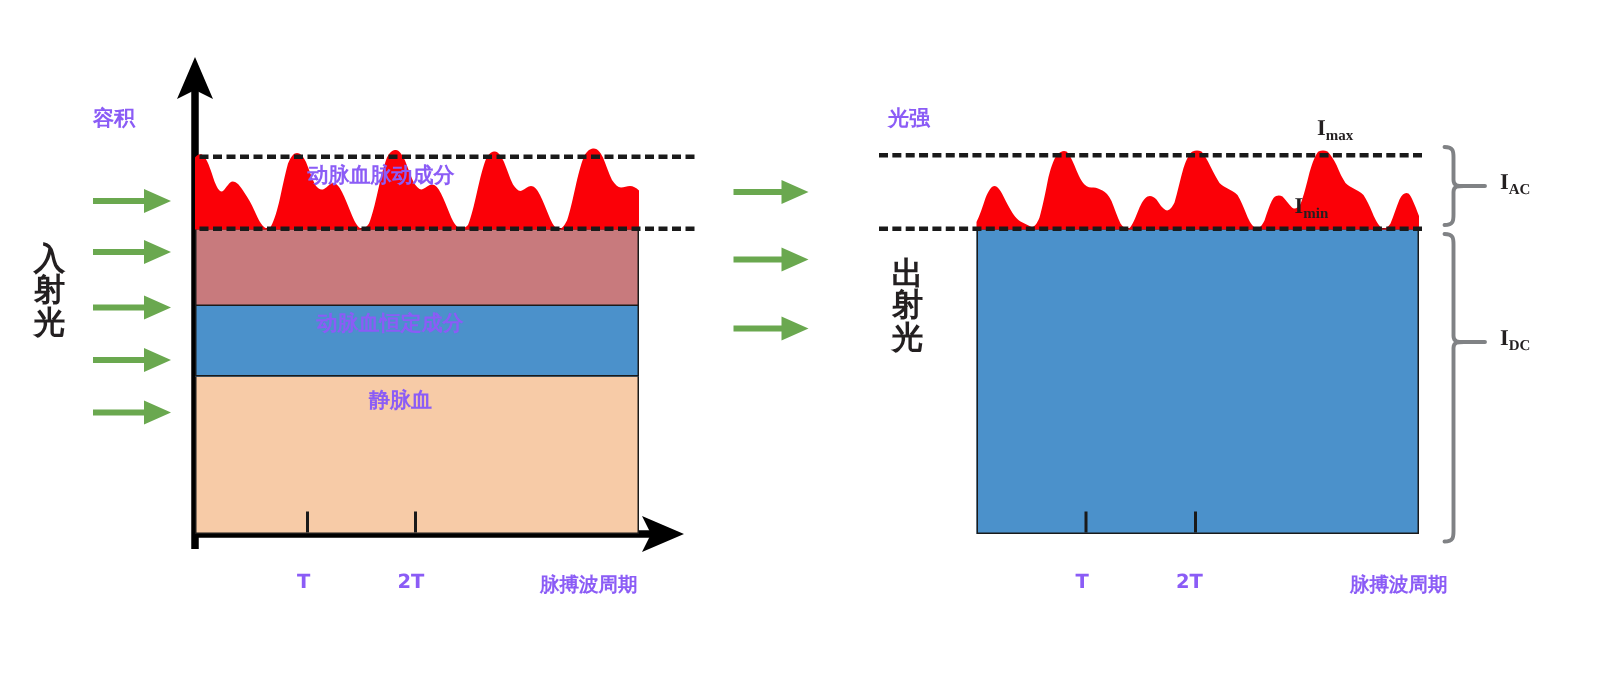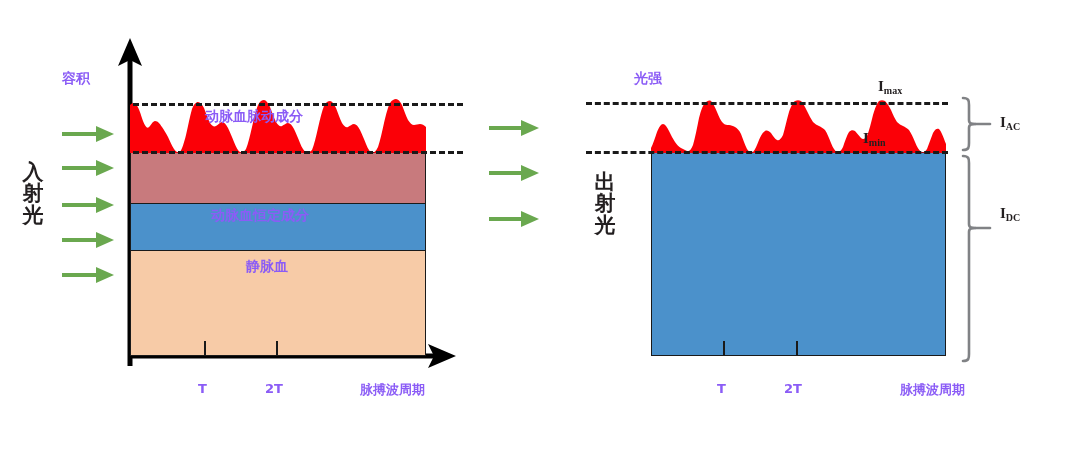--- a/index.html
+++ b/index.html
@@ -149,21 +149,21 @@
   </svg>
 
   <div class="plot" style="left:560px;top:0px;width:520px;height:450px;">
 
     <div class="abs side-label" style="left:28px;top:172px;width:34px;">
       <span>出</span>
       <span>射</span>
       <span>光</span>
     </div>
 
-    <div class="abs lbl-cn axis-title" style="left:32px;top:70px;margin-left:42px;">光强</div>
+    <div class="abs lbl-cn axis-title" style="left:32px;top:70px;">光强</div>
 
     <div class="band" style="left:91px;top:152px;width:295px;height:204px;background:#4b91cb;"></div>
 
     <svg class="abs" style="left:91px;top:100px;" width="295" height="53" viewBox="0 0 295 53" preserveAspectRatio="none">
       <path fill="#fb0007" stroke="none" d="M0,53 L0,48
            C2,44 4,38 6,32 C8,27 10,24 12,24 C14,24 16,27 18,31
            C20,35 22,39 24,42 C26,45 28,47 30,48 C32,49 34,50 36,51
            C38,52 40,50 42,45 C44,38 46,28 48,18 C50,10 52,5 54,3
            C56,1 58,0 60,1 C62,3 64,7 66,12 C68,17 70,21 72,23
            C74,25 76,25 78,25 C80,25 82,26 84,27 C86,28 88,30 90,34
@@ -200,21 +200,21 @@
         <line x1="20" y1="28" x2="34" y2="28"></line>
         <path d="M7,60 C13,60 13,63 13,67 L13,128 C13,132 16,132 20,132 C16,132 13,132 13,136 L13,258 C13,262 13,265 7,265"></path>
         <line x1="20" y1="132" x2="34" y2="132"></line>
       </g>
     </svg>
 
     <div class="abs ilabel" style="left:440px;top:114px;">
       <span>I</span><sub>AC</sub>
     </div>
 
-    <div class="abs ilabel" style="left:440px;top:205px;">
+    <div class="abs ilabel" style="left:440px;top:218px;">
       <span>I</span><sub>DC</sub>
     </div>
 
     <div class="tickmark" style="left:163px;top:341px;height:14px;"></div>
     <div class="tickmark" style="left:236px;top:341px;height:14px;"></div>
 
     <div class="abs lbl-cn tick-label" style="left:157px;top:381px;">T</div>
     <div class="abs lbl-cn tick-label" style="left:224px;top:381px;">2T</div>
     <div class="abs lbl-cn tick-label" style="left:340px;top:381px;">脉搏波周期</div>
   </div>

